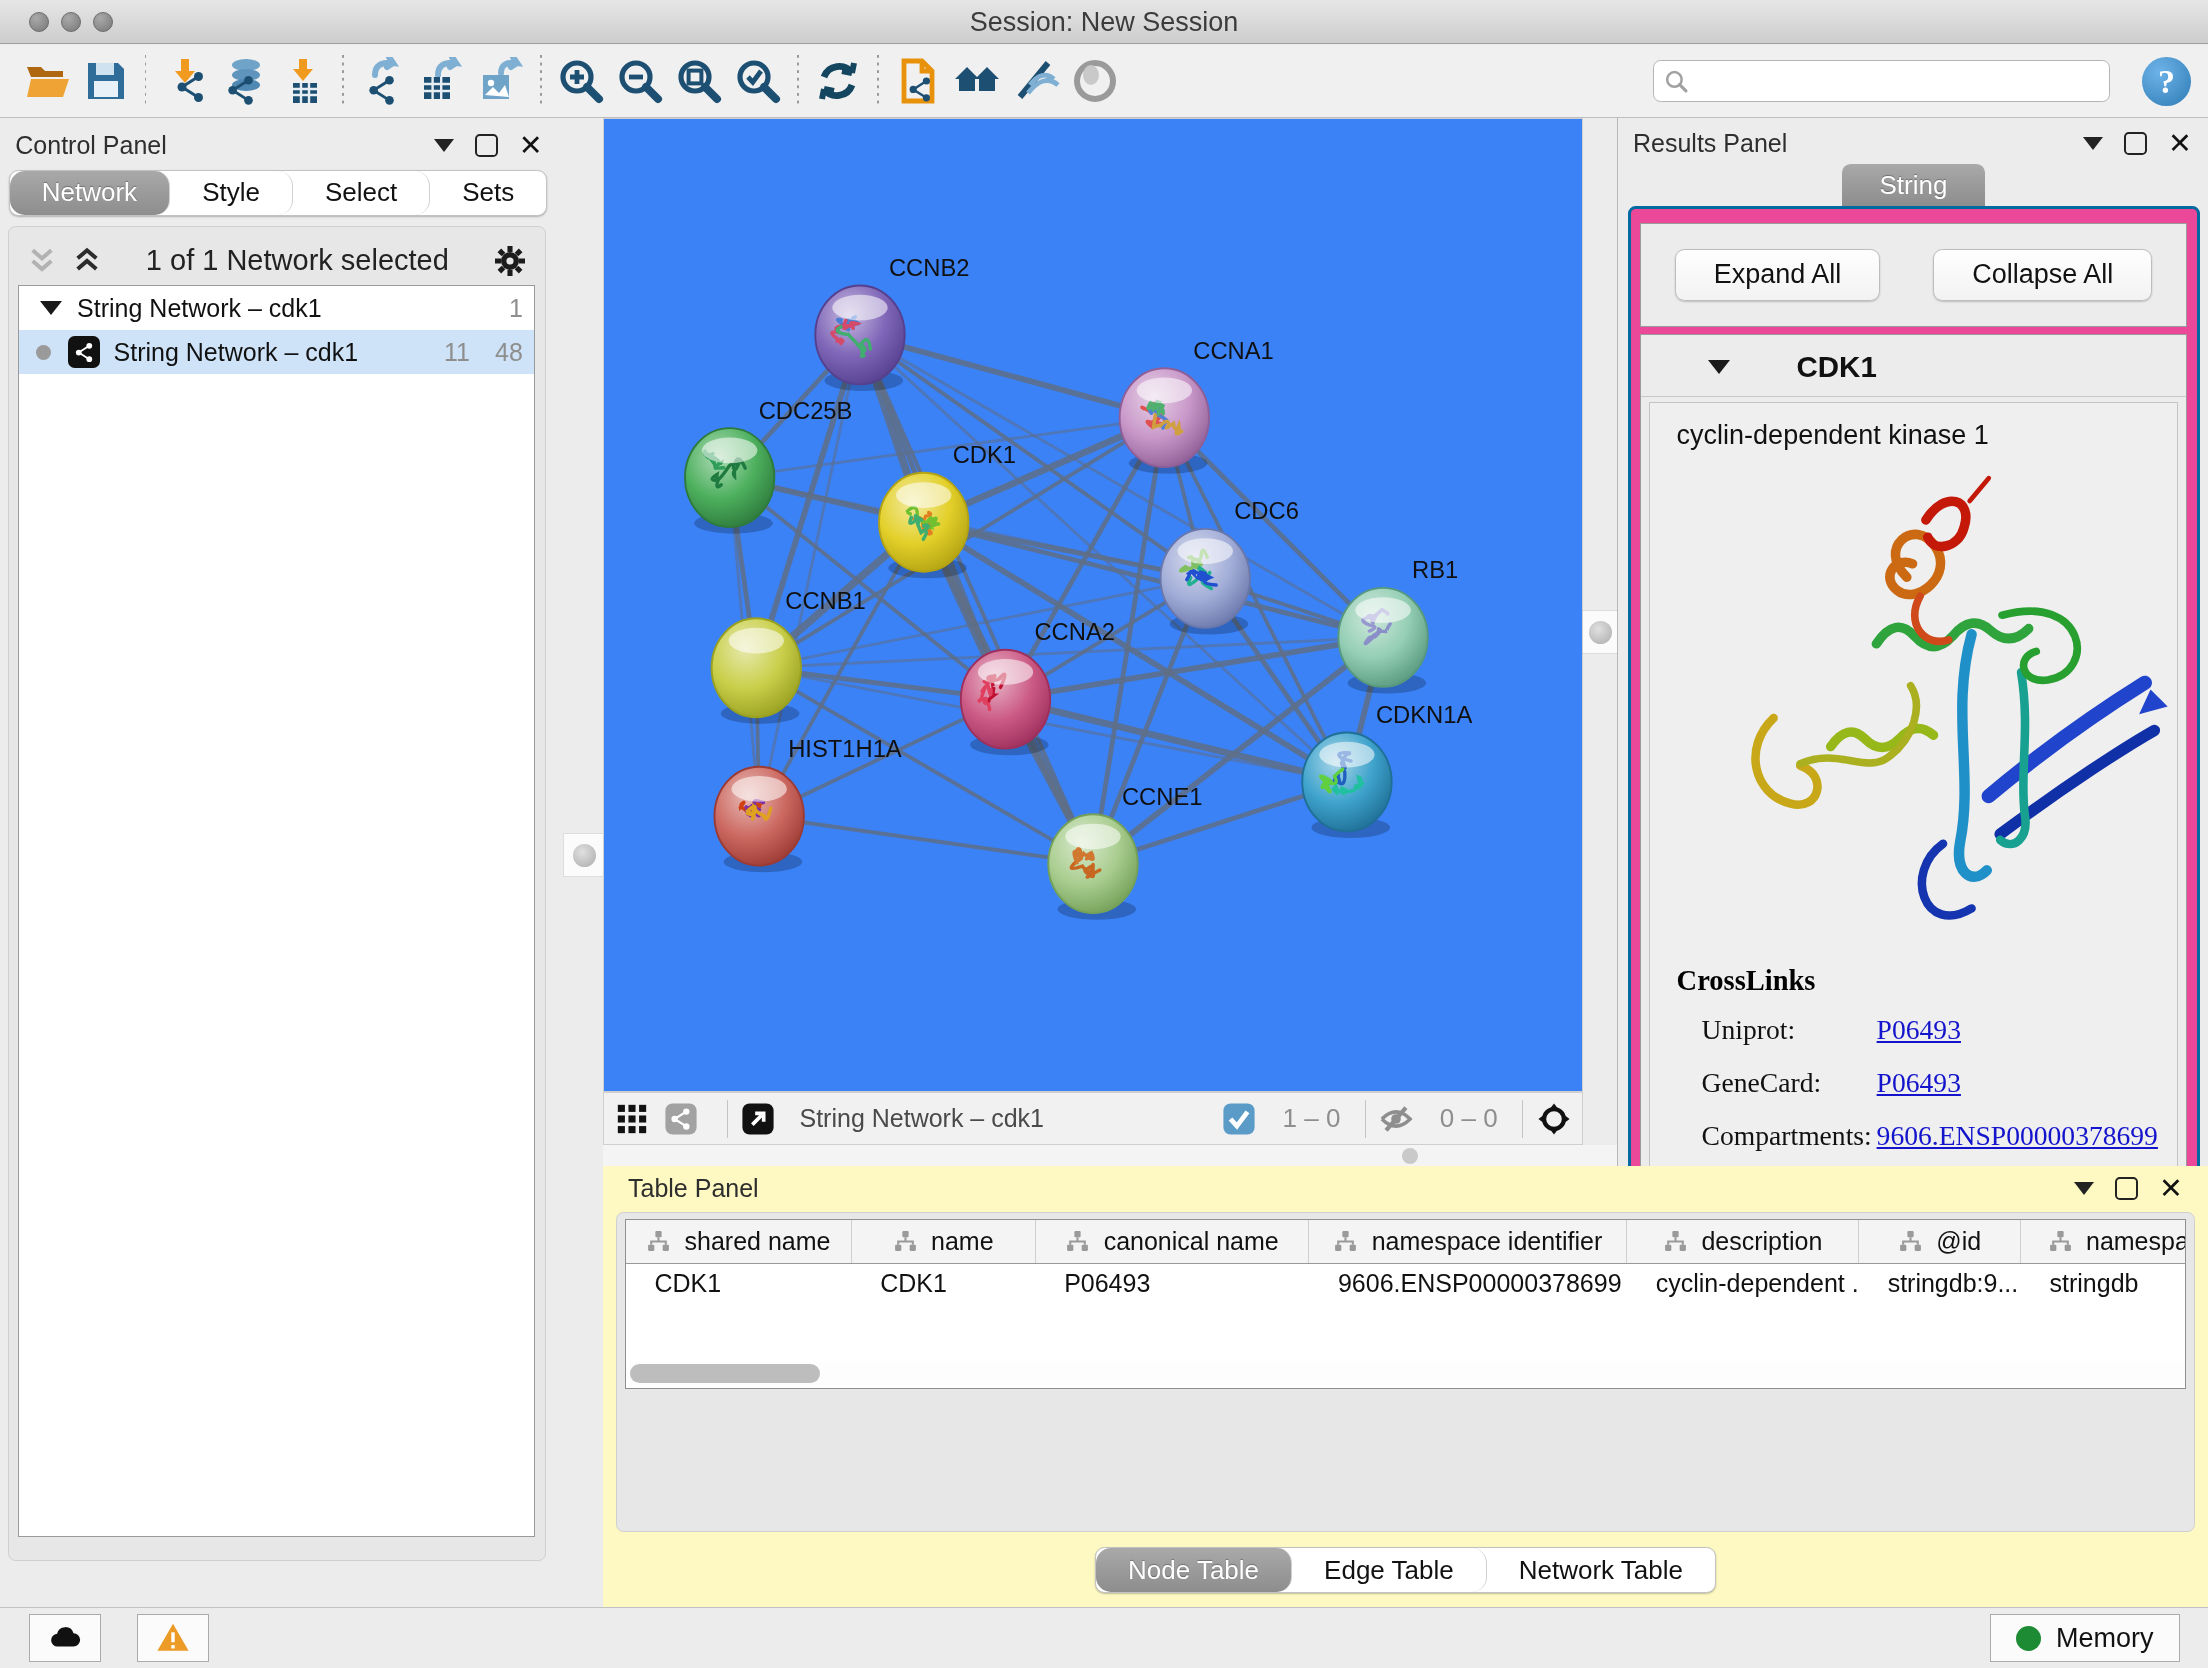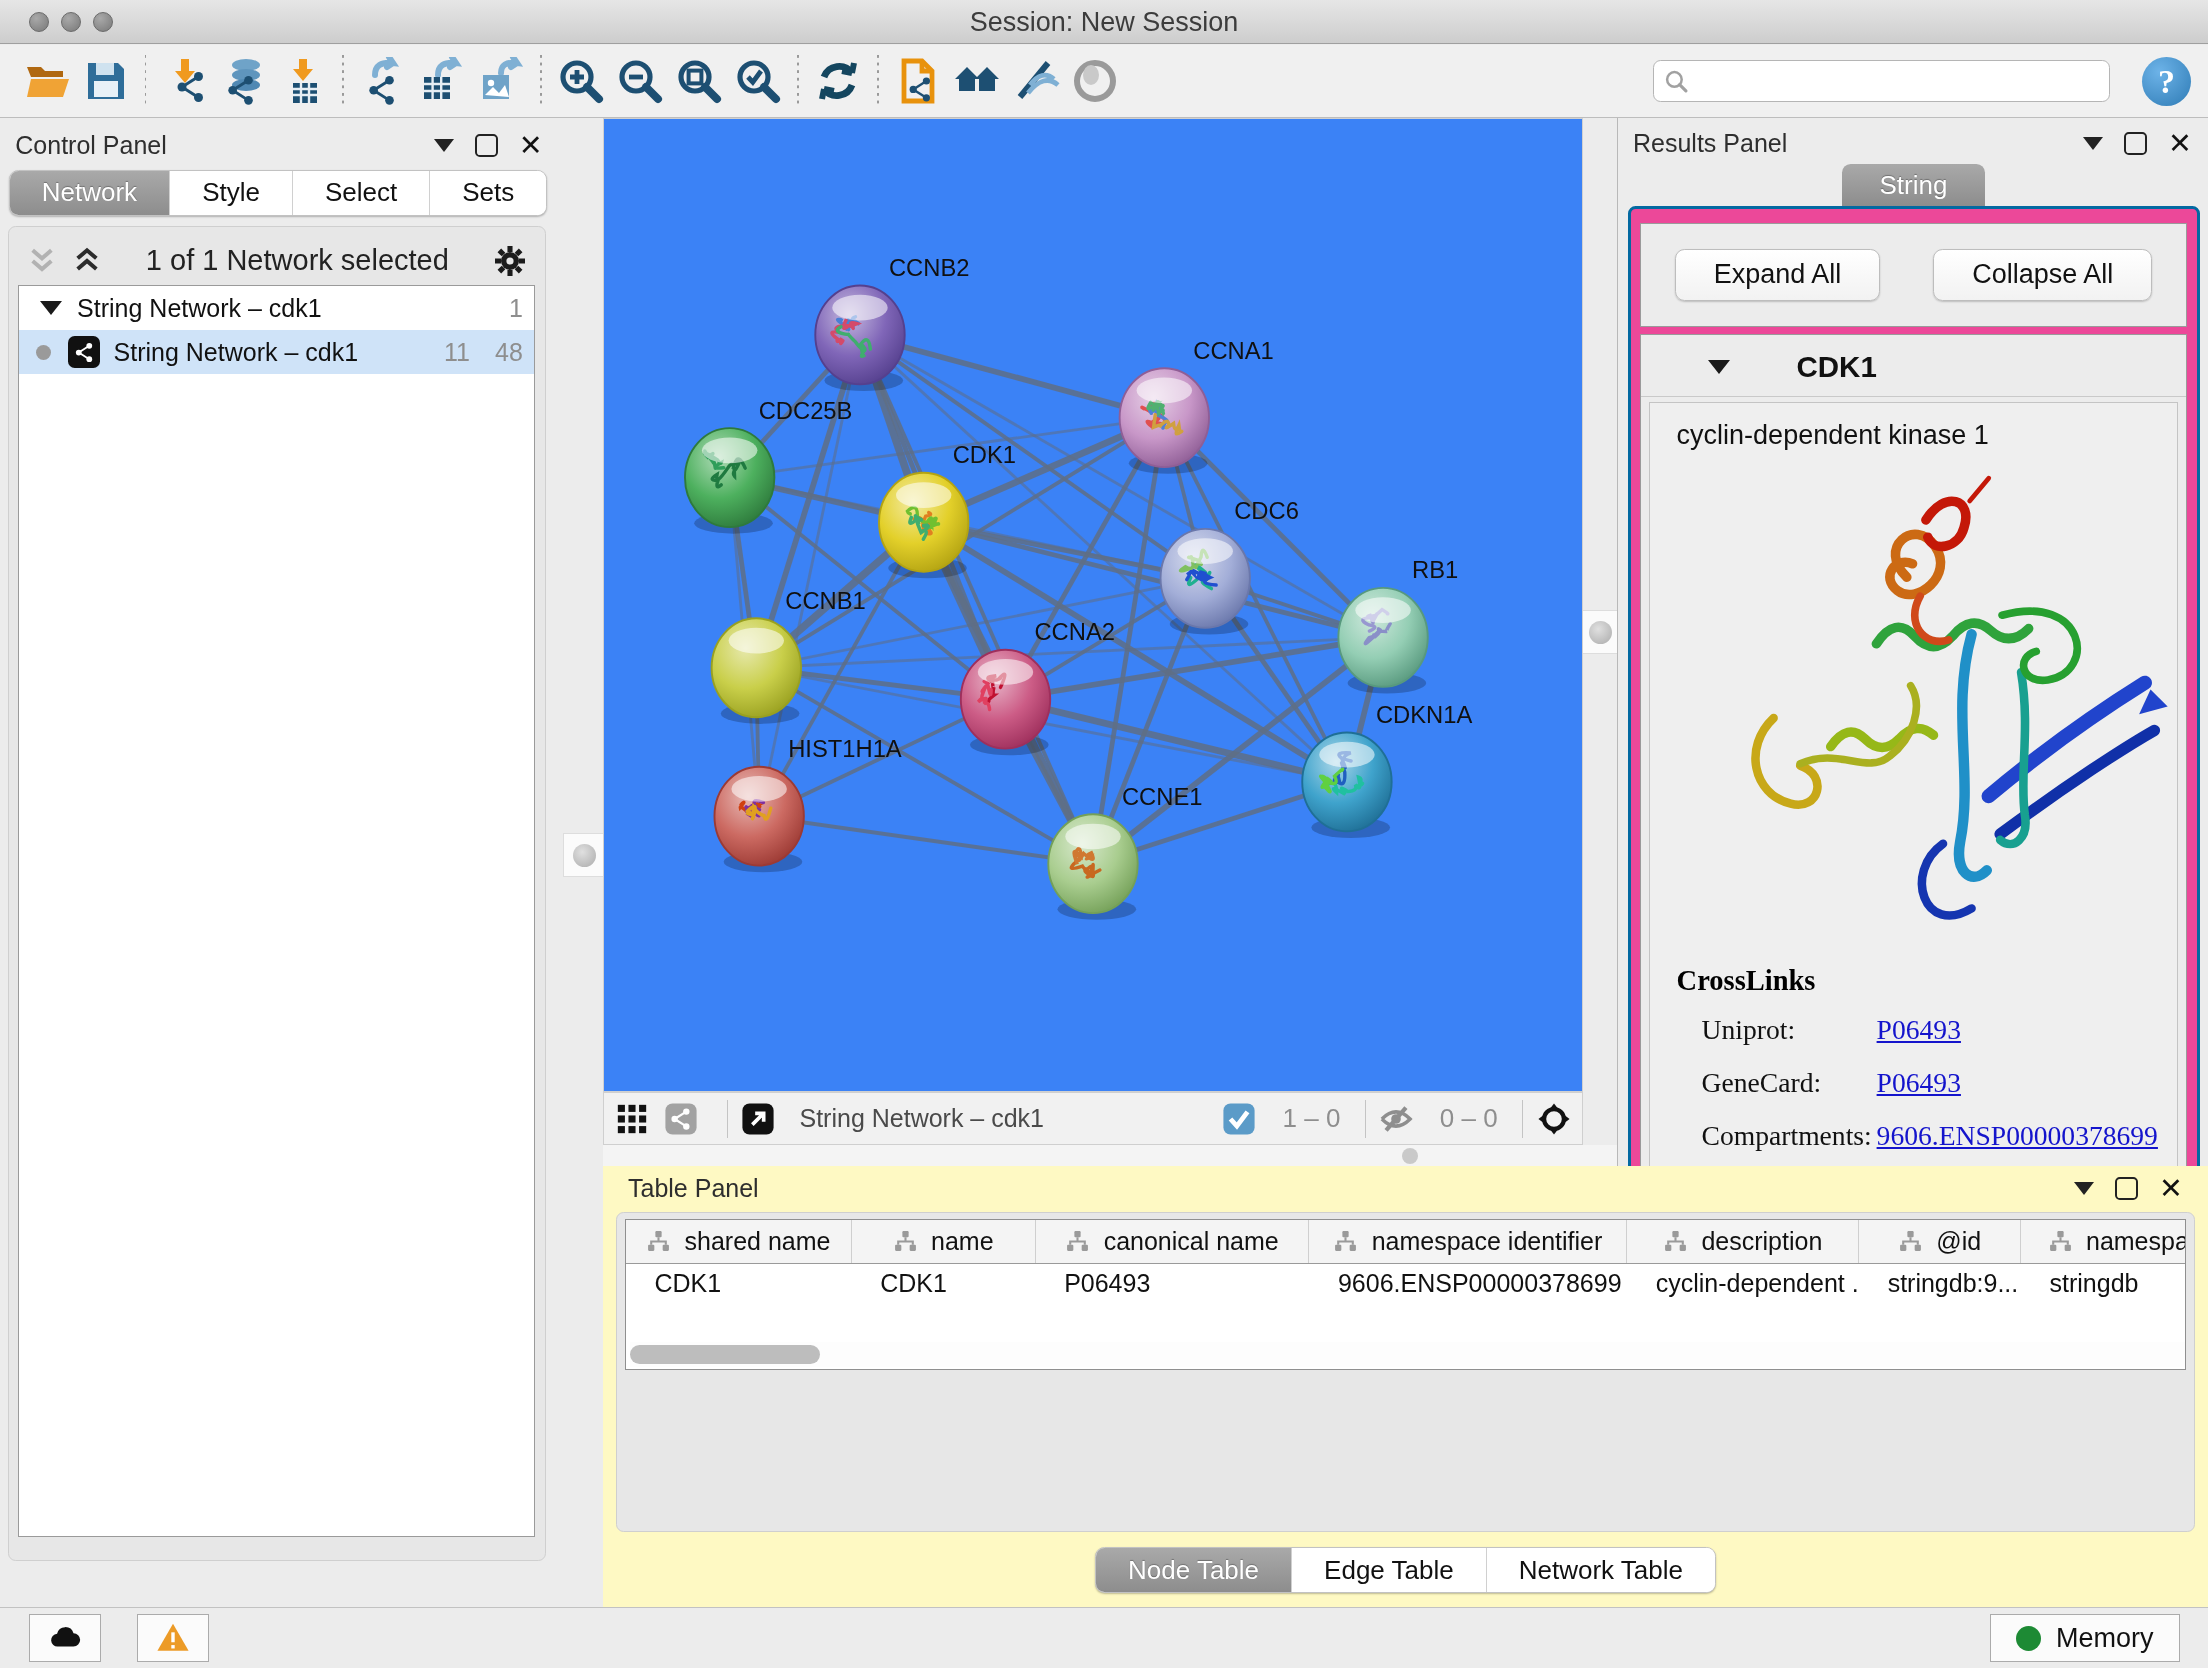--- a/index.html
+++ b/index.html
@@ -38,21 +38,21 @@
     border-top:13.3px solid #222; }
   .pc-sq { width:23px; height:23px; border:2.9px solid #222; border-radius:4.8px; }
   .pc-x { font-size:28.5px; font-weight:bold; color:#111; line-height:23px; }
 
   
   #control-panel { left:2px; top:118px; width:552px; height:1472px; }
   #cp-head { display:flex; justify-content:space-between; align-items:center; padding:13.3px 11.4px 5.7px 13.3px; }
   .tabgroup { display:flex; border:1px solid #c2c2c2; border-radius:9.5px; overflow:hidden;
     background:#fff; box-shadow:0 1px 1.9px rgba(0,0,0,.25); }
   .tabgroup .tab { padding:6.7px 32px; font-size:26px; color:#111; background:#fff;
-    border-right:1px solid #d0d0d0; }
+    border-right:1px solid #d0d0d0;border-radius:15px; }
   .tabgroup .tab:last-child { border-right:none; }
   .tabgroup .tab.active { background:linear-gradient(#a9a9a9,#8d8d8d); color:#fff;
     text-shadow:0 -1px 1px rgba(0,0,0,.3); }
   #cp-tabs { display:flex; justify-content:center; margin-top:3.8px; }
   #cp-body { margin-top:9.5px; margin-left:5.7px; width:538px; height:1335px;
     background:#e7e7e7; border:1px solid #cfcfcf; border-radius:7.6px; padding:9.5px 9.5px; }
   #cp-subbar { display:flex; align-items:center; height:49px; padding:0 7.6px; }
   #cp-subbar .status { flex:1; text-align:center; font-size:29px; color:#222; }
   #net-tree { background:#fff; border:1px solid #9a9a9a; height:1252px; overflow:hidden; }
   .tree-row { display:flex; align-items:center; height:44px; font-size:25px; color:#111; padding:0 11.4px; }
@@ -117,21 +117,21 @@
 
   
   #table-panel { left:603px; top:1166px; width:1605px; height:441px; background:#fef9c3; }
   #tp-head { display:flex; justify-content:space-between; align-items:center; padding:7.6px 25px 3.8px 25px; }
   #tp-card { margin:5.7px 13.3px 0 13.3px; background:#e7e7e7; border:1px solid #cfcfcf; border-radius:7.6px;
     height:320px; overflow:hidden; }
   #tp-toolbar { display:flex; align-items:center; gap:28.5px; padding:15px 0 13.3px 27px; }
   #tp-toolbar svg { width:40px; height:40px; }
   #tp-fx { font-family:"Liberation Serif","DejaVu Serif",serif; font-style:italic; font-size:38px;
     color:#a8a8a8; }
-  #tp-tablewrap { margin:5.7px 7.6px 0 7.6px; border:1px solid #8f8f8f; background:#fff; height:151px;
+  #tp-tablewrap { margin:5.7px 7.6px 0 7.6px; border:1px solid #8f8f8f; background:#fff; height:170px;
     overflow:hidden; position:relative; }
   #tp-table { display:flex; flex-direction:column; min-width:1617px; }
   .th-row { display:flex; background:#f4f4f4; border-bottom:1.9px solid #9a9a9a; height:44px; }
   .th-cell { display:flex; align-items:center; justify-content:center; gap:13.3px; font-size:25px;
     color:#111; border-right:1px solid #cfcfcf; }
   .th-cell svg { width:25px; height:25px; }
   .td-row { display:flex; height:44px; background:#fff; }
   .td-cell { font-size:25px; color:#111; padding:5.7px 0 0 28.5px; white-space:nowrap; overflow:hidden; }
   #tp-hscroll { position:absolute; bottom:1.9px; left:3.8px; width:1579px; height:25px; background:#fdfdfd; }
   #tp-hscroll .thumb { width:190px; height:19px; margin-top:2.9px; border-radius:9.5px; background:#bdbdbd; }

